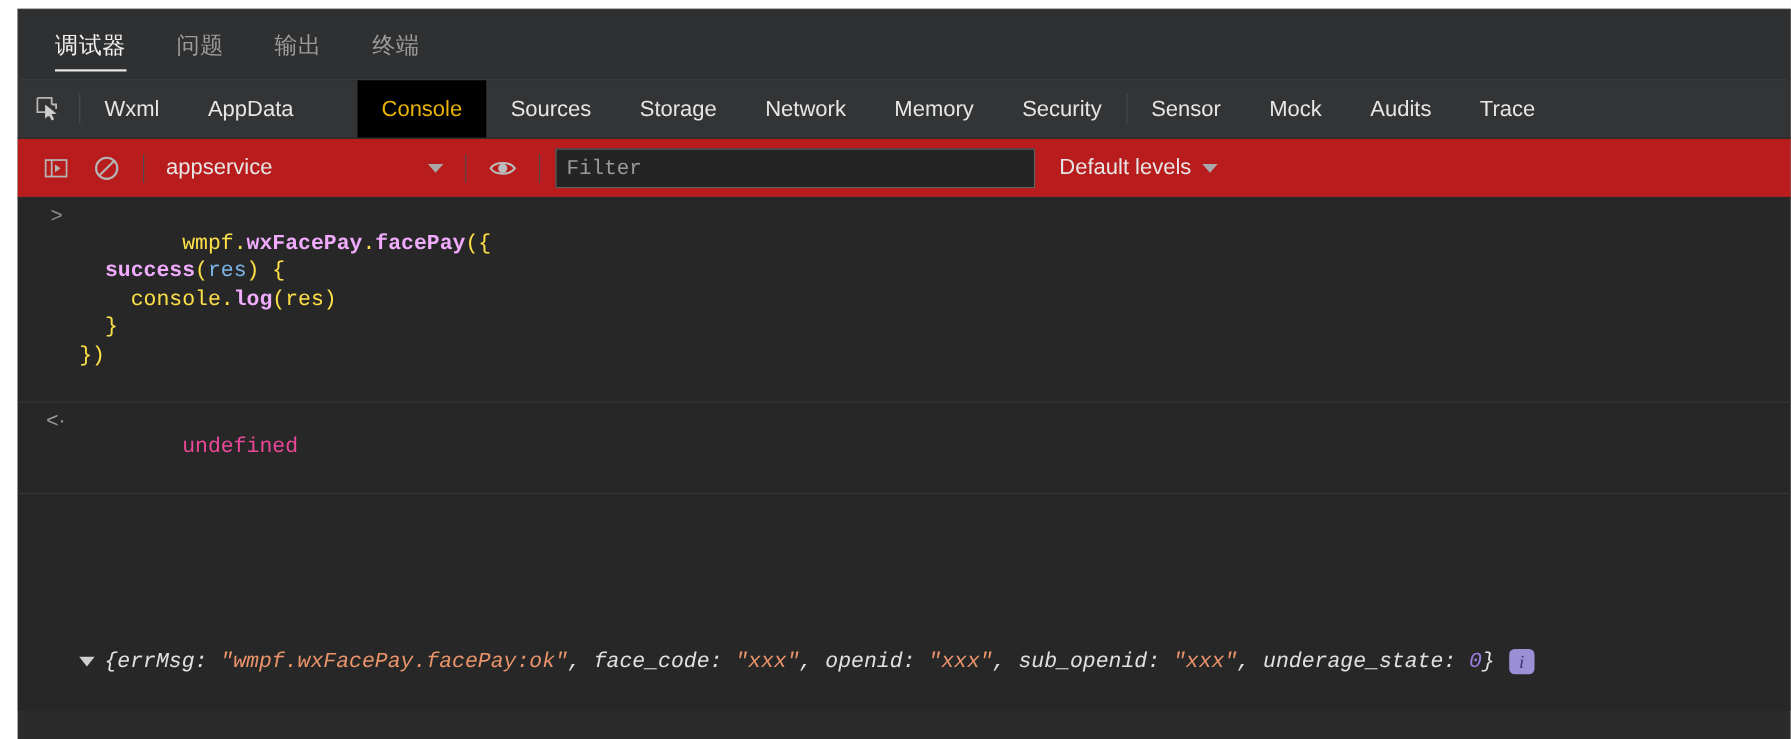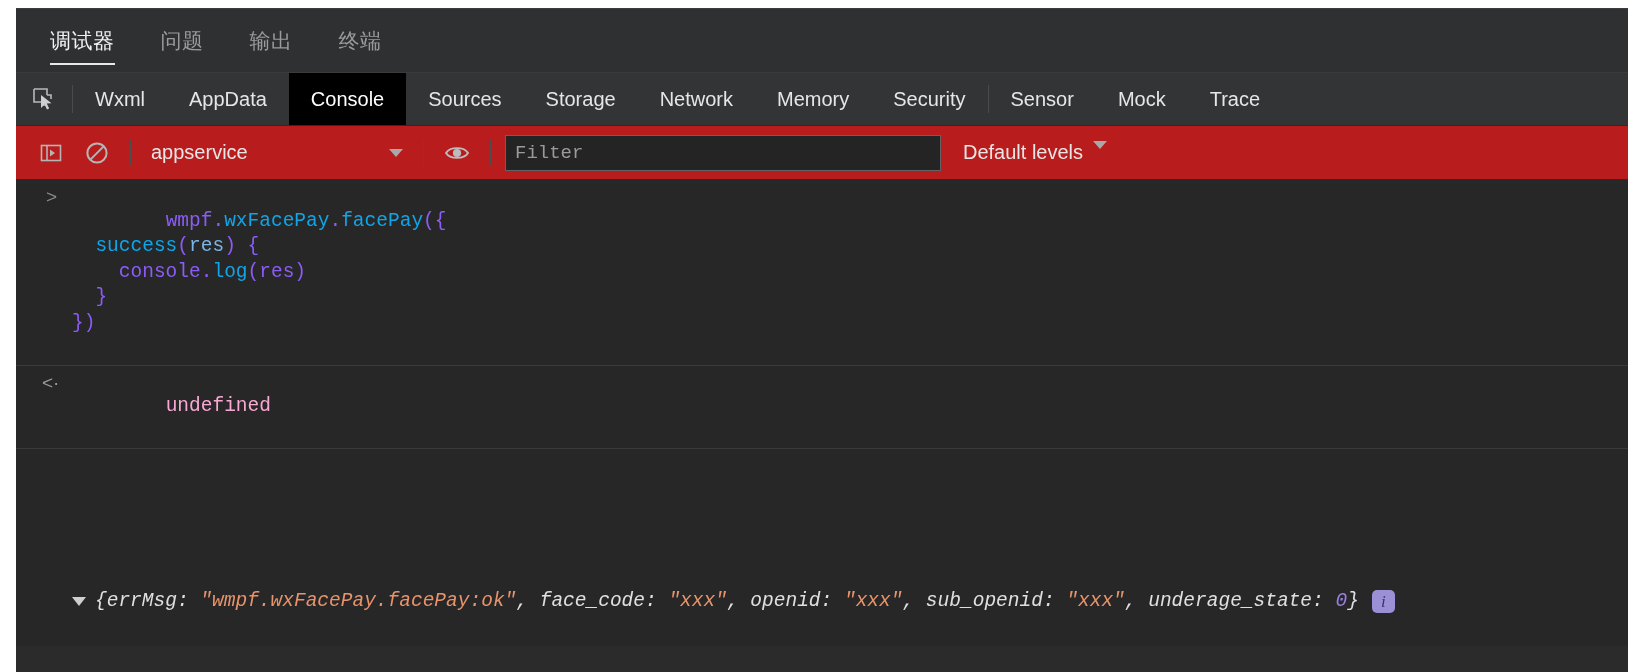--- a/index.html
+++ b/index.html
@@ -87,21 +87,22 @@
     display: flex;
     align-items: center;
     padding: 0 22px;
     font-size: 20px;
     color: #e6e6e6;
     cursor: pointer;
     white-space: nowrap;
   }
   .dt-tab.selected {
     background: #000000;
-    color: #ffffff;
+    color: #eab308;
+    margin-left: 36px;
   }
 
   
   .console-toolbar {
     height: 54px;
     background: #b91c1c;
     display: flex;
     align-items: center;
     border-bottom: 1px solid #292a2b;
     padding-left: 12px;
@@ -142,21 +143,21 @@
     border: 1px solid #636363;
     color: #9a9a9a;
     font-size: 19px;
     font-family: Liberation Mono, monospace;
     padding: 0 9px;
     outline: none;
     margin-left: 4px;
   }
   .filter-input::placeholder { color: #9a9a9a; opacity: 1; }
   .levels {
-    display: flex; align-items: flex-start;
+    display: flex; align-items: center;
     margin-left: 22px;
     font-size: 20px;
     color: #e6e6e6;
     cursor: pointer;
   }
 
   
   .console-body {
     position: relative;
     background: #272727;
@@ -179,25 +180,25 @@
     left: 28px;
     top: 4px;
     color: #8a8a8a;
     font-family: "Liberation Sans", sans-serif;
     font-size: 19px;
   }
   .gutter-mark.in { left: 30px; }
   .gutter-mark.out { left: 26px; color: #9b9b9b; }
 
   .code { color: #d6d6d6; }
-  .tok-prop  { color: #0ea5e9; }
+  .tok-prop  { color: #f0abfc; font-weight: bold; }
   .tok-param { color: #7cb5e8; margin-top: 24px; }
-  .tok-plain { color: #8b5cf6; }
-
-  .result-line { color: #f9a8d4; }
+  .tok-plain { color: #fde047; }
+
+  .result-line { color: #ec4899; }
 
   
   .obj-group { padding-left: 56px; }
   .obj-preview {
     position: relative;
     font-style: italic;
     color: #e0e0e0;
     white-space: pre;
     padding: 4px 0 2px 0;
     display: flex;
@@ -290,20 +291,23 @@
           <span>Security</span>
         </div>
       <div class="tab-sep"></div>
       <div class="dt-tab">
           <span>Sensor</span>
         </div>
       <div class="dt-tab">
           <span>Mock</span>
         </div>
       <div class="dt-tab">
+          <span>Audits</span>
+        </div>
+      <div class="dt-tab">
           <span>Trace</span>
         </div>
     </div>
 
     <div class="console-toolbar">
       <div class="tb-icon">
         <svg width="24" height="24" viewBox="0 0 24 24">
           <rect x="2.5" y="4.5" width="19" height="15" fill="none" stroke="#b5b5b5" stroke-width="1.6"></rect>
           <line x1="8" y1="4.5" x2="8" y2="19.5" stroke="#b5b5b5" stroke-width="1.6"></line>
           <path d="M11 8.5 L16 12 L11 15.5 Z" fill="#b5b5b5"></path>

